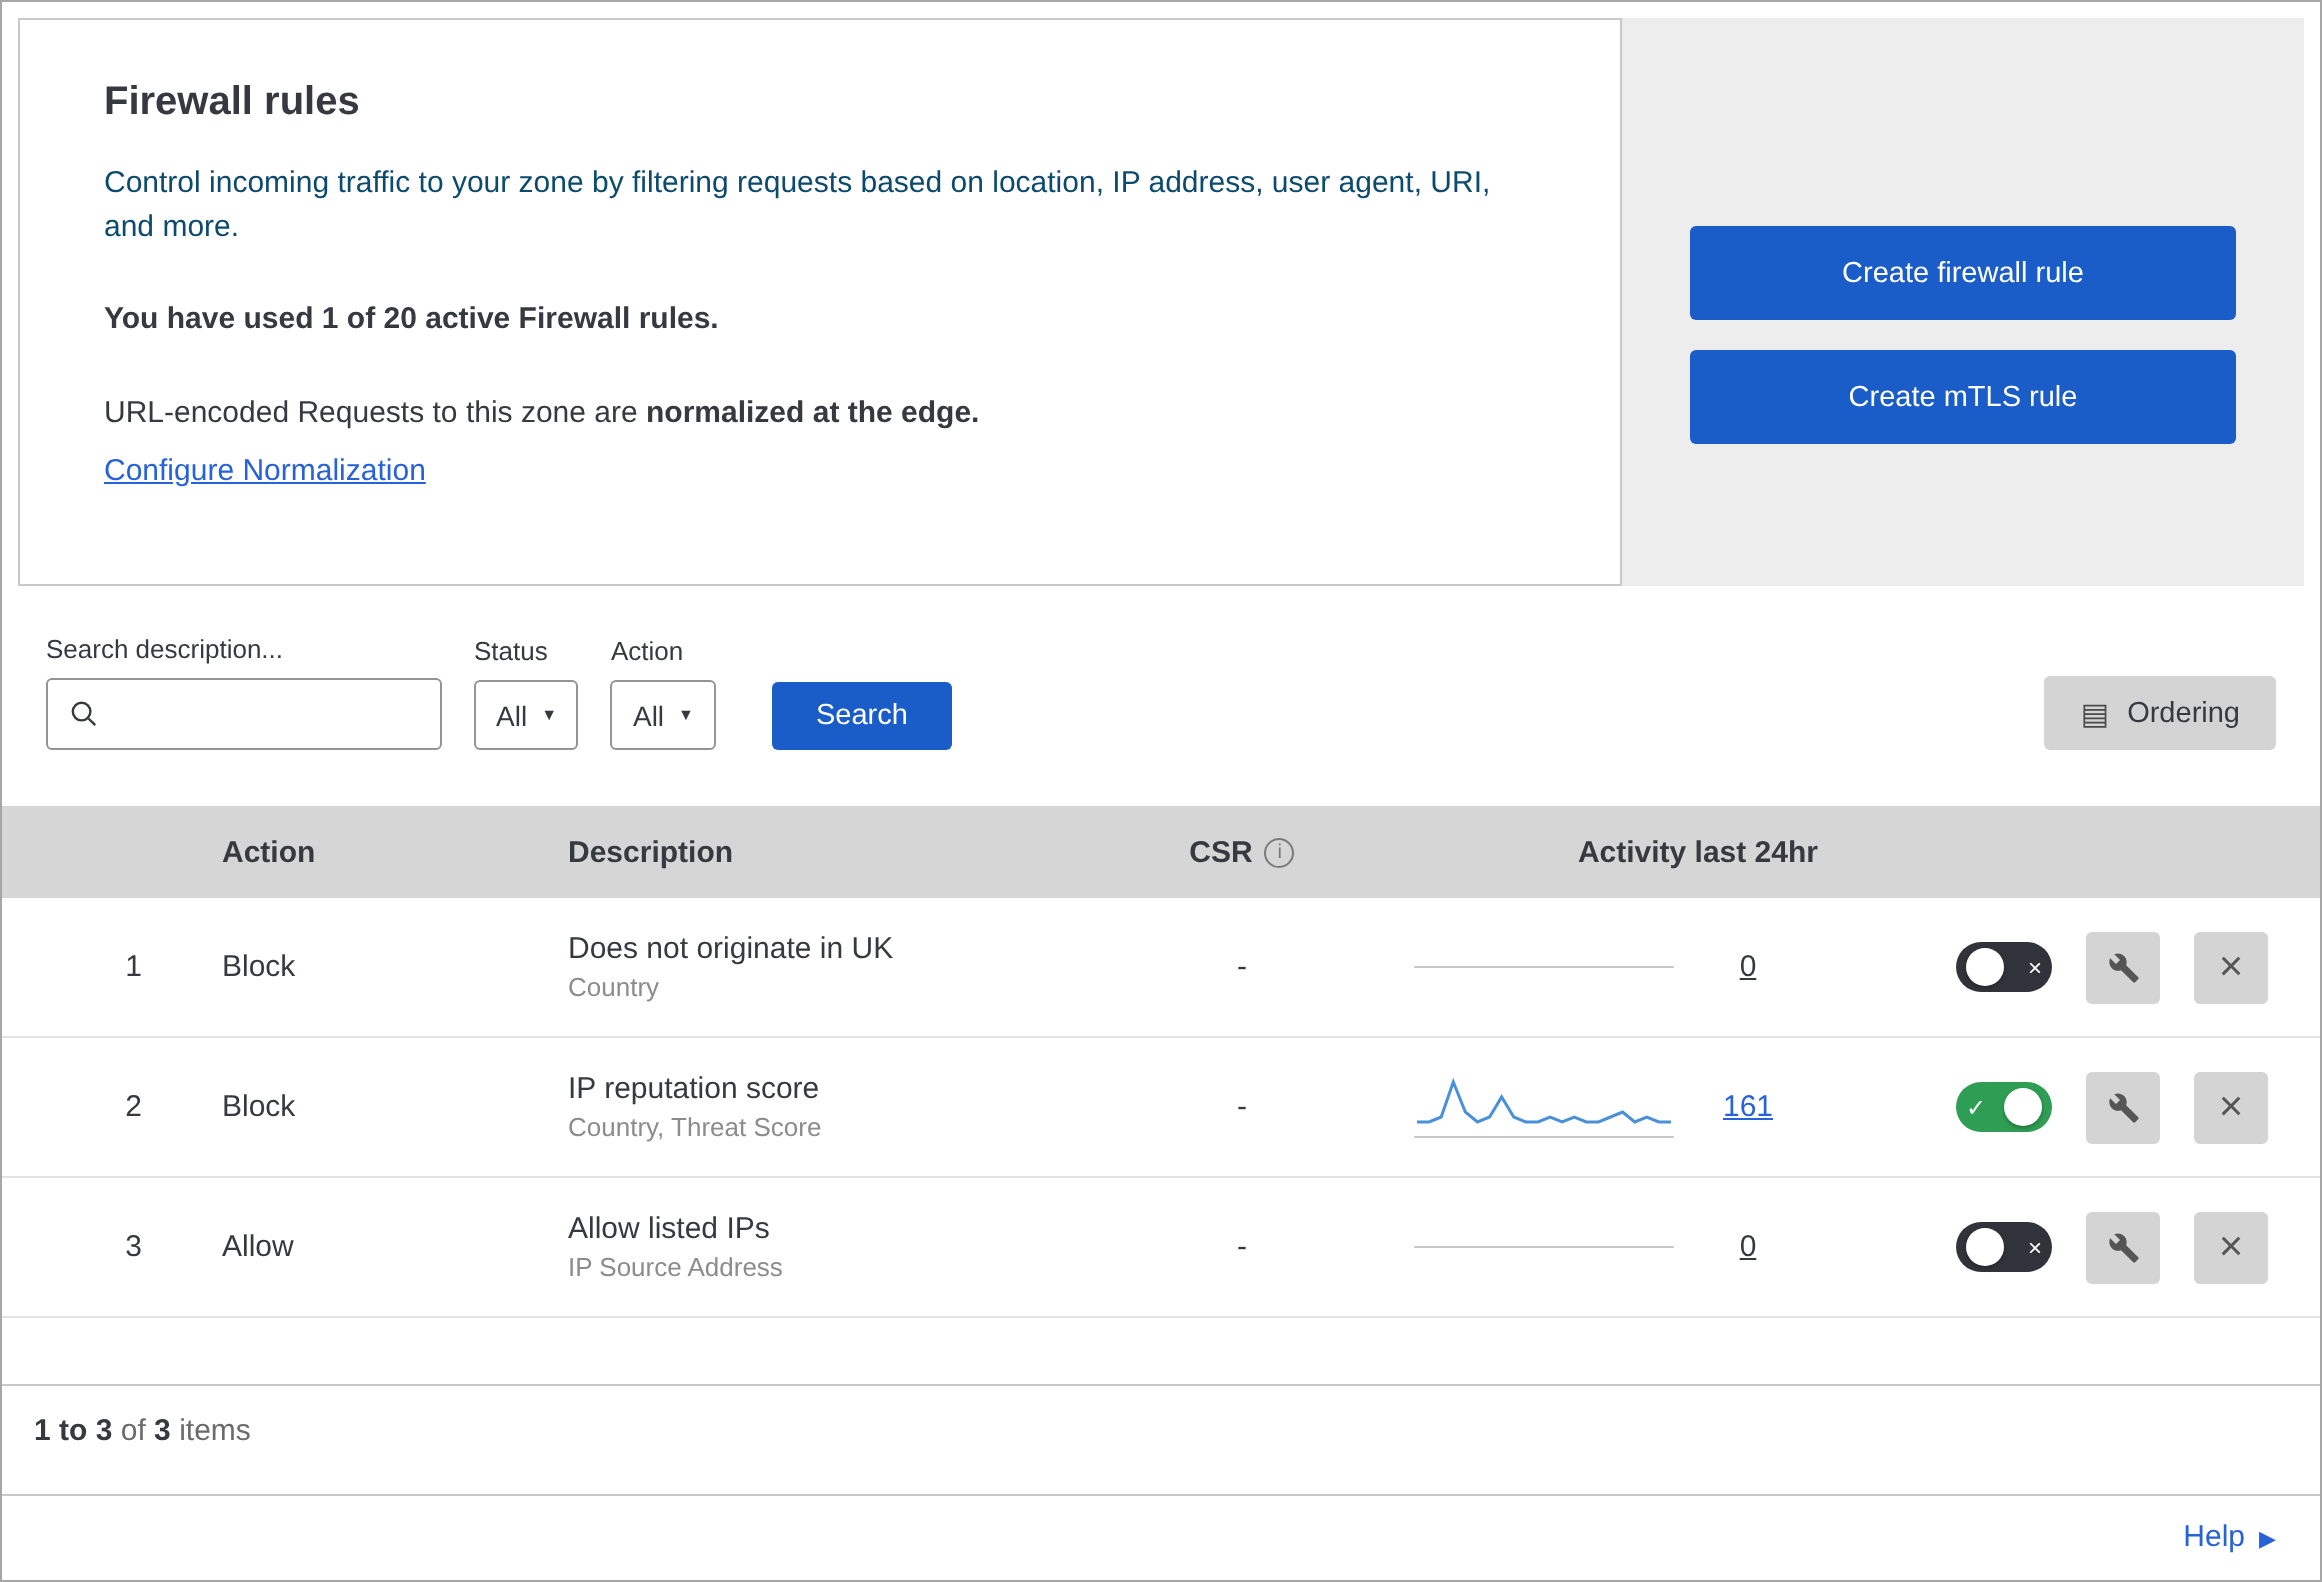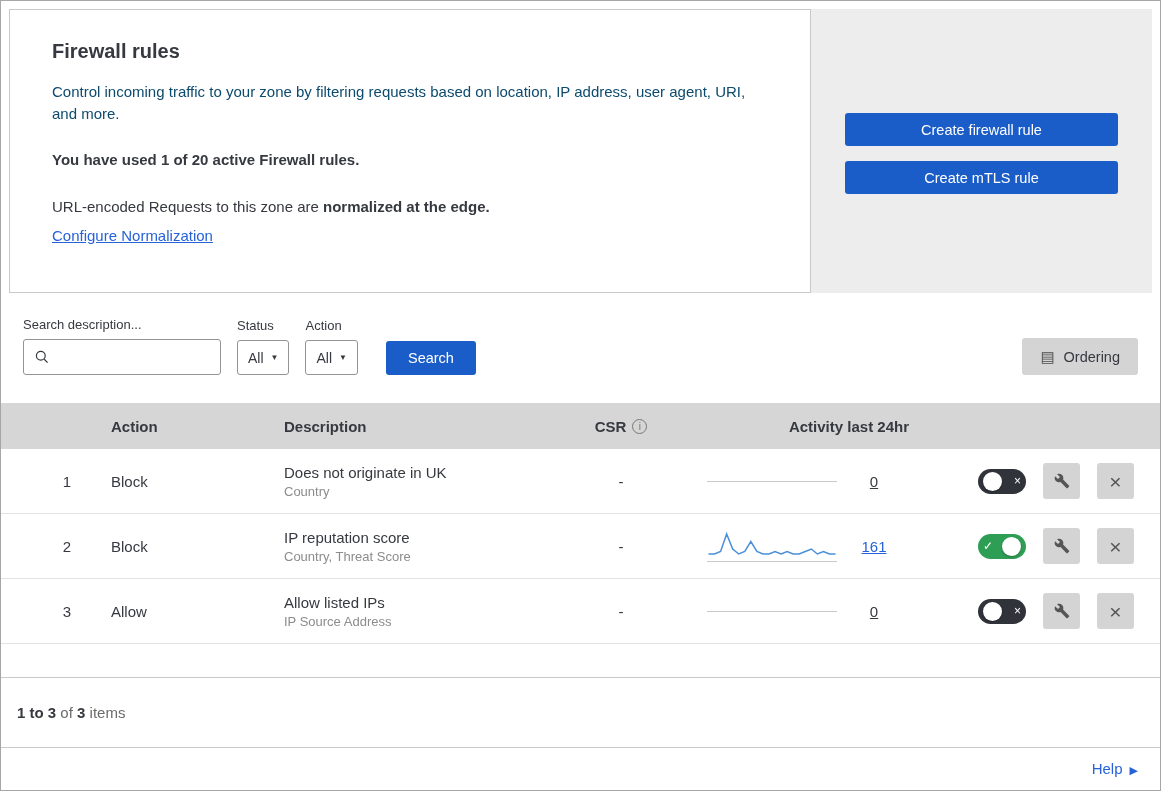--- a/index.html
+++ b/index.html
@@ -9,21 +9,21 @@
   
   .top { height:292px; padding:8px 8px 0 8px; display:flex; background:#fff; flex:0 0 auto; }
   .card { flex:1; border:1px solid #c9c9c9; padding:30px 42px; background:#fff; }
   .card h1 { margin:0 0 18px 0; font-size:20px; font-weight:600; color:#36393f; }
   .desc { margin:0 0 26px 0; font-size:15px; line-height:1.45; color:#0c4a6e; max-width:745px; }
   .usage { margin:0 0 30px 0; font-size:15px; font-weight:700; color:#36393f; }
   .norm { margin:0 0 12px 0; font-size:15px; color:#36393f; }
   .norm b { font-weight:700; }
   .text-link { color:#2762d9; font-size:15px; text-decoration:underline; cursor:pointer; }
   .side-panel { width:341px; background:#ededed; padding:104px 34px 0 34px; }
-  .btn-primary { display:block; width:100%; height:33px; margin-bottom:15px; background:#1a5dc8; color:#fff; border:none; border-radius:3px; font-size:14.5px; font-family:inherit; cursor:pointer; }
+  .btn-primary { display:block; width:100%; height:47px; margin-bottom:15px; background:#1a5dc8; color:#fff; border:none; border-radius:3px; font-size:14.5px; font-family:inherit; cursor:pointer; }
 
   
   .toolbar { display:flex; align-items:flex-end; gap:16px; padding:24px 22px 28px 22px; flex:0 0 auto; }
   .field-group { display:flex; flex-direction:column; }
   .field-label { font-size:13px; color:#36393f; margin-bottom:7px; }
   .search-box { width:198px; height:36px; border:1px solid #949494; border-radius:3px; display:flex; align-items:center; padding:0 10px; background:#fff; }
   .search-box input { border:none; outline:none; flex:1; min-width:0; font-size:14px; font-family:inherit; margin-left:8px; }
   .dropdown { height:35px; border:1px solid #949494; border-radius:3px; background:#fff; display:flex; align-items:center; gap:7px; padding:0 10px; font-size:14px; color:#36393f; cursor:pointer; font-family:inherit;justify-content:space-between; }
   .caret { font-size:8px; color:#36393f; }
   .btn-search { height:34px; padding:0 22px; background:#1a5dc8; color:#fff; border:none; border-radius:3px; font-size:14.5px; font-family:inherit; cursor:pointer;margin-left:12px; }
@@ -53,21 +53,21 @@
   .toggle { width:48px; height:25px; border-radius:13px; display:flex; align-items:center; justify-content:space-between; padding:0 5px; cursor:pointer; }
   .toggle.off { background:#30343a; }
   .toggle.on { background:#2f9e55; }
   .knob { width:19px; height:19px; border-radius:50%; background:#fff; box-shadow:0 1px 2px rgba(0,0,0,.3); }
   .t-glyph { color:#fff; font-size:12px; line-height:1; }
 
   .icon-btn { width:37px; height:36px; background:#d4d4d4; border:none; border-radius:3px; display:flex; align-items:center; justify-content:center; color:#555; cursor:pointer; font-family:inherit; }
   .close-glyph { font-size:21px; color:#555; line-height:1; }
 
   .table-gap { height:33px; flex:0 0 auto; }
-  .footer { border-top:1px solid #c9c9c9; padding:26px 16px; font-size:15px; color:#6b6b6b; flex:0 0 auto; }
+  .footer { border-top:1px solid #c9c9c9; padding:14px 16px; font-size:15px; color:#6b6b6b; flex:0 0 auto; }
   .footer b { color:#36393f; font-weight:700; }
   .help-bar { margin-top:auto; border-top:1px solid #c9c9c9; padding:12px 22px; text-align:right; flex:0 0 auto; }
   .help-link { color:#2762d9; font-size:15px; cursor:pointer; text-decoration:none; }
   .help-arrow { font-size:11px; margin-left:7px; }
 </style>
 </head>
 <body>
 
 <div class="page">
 

